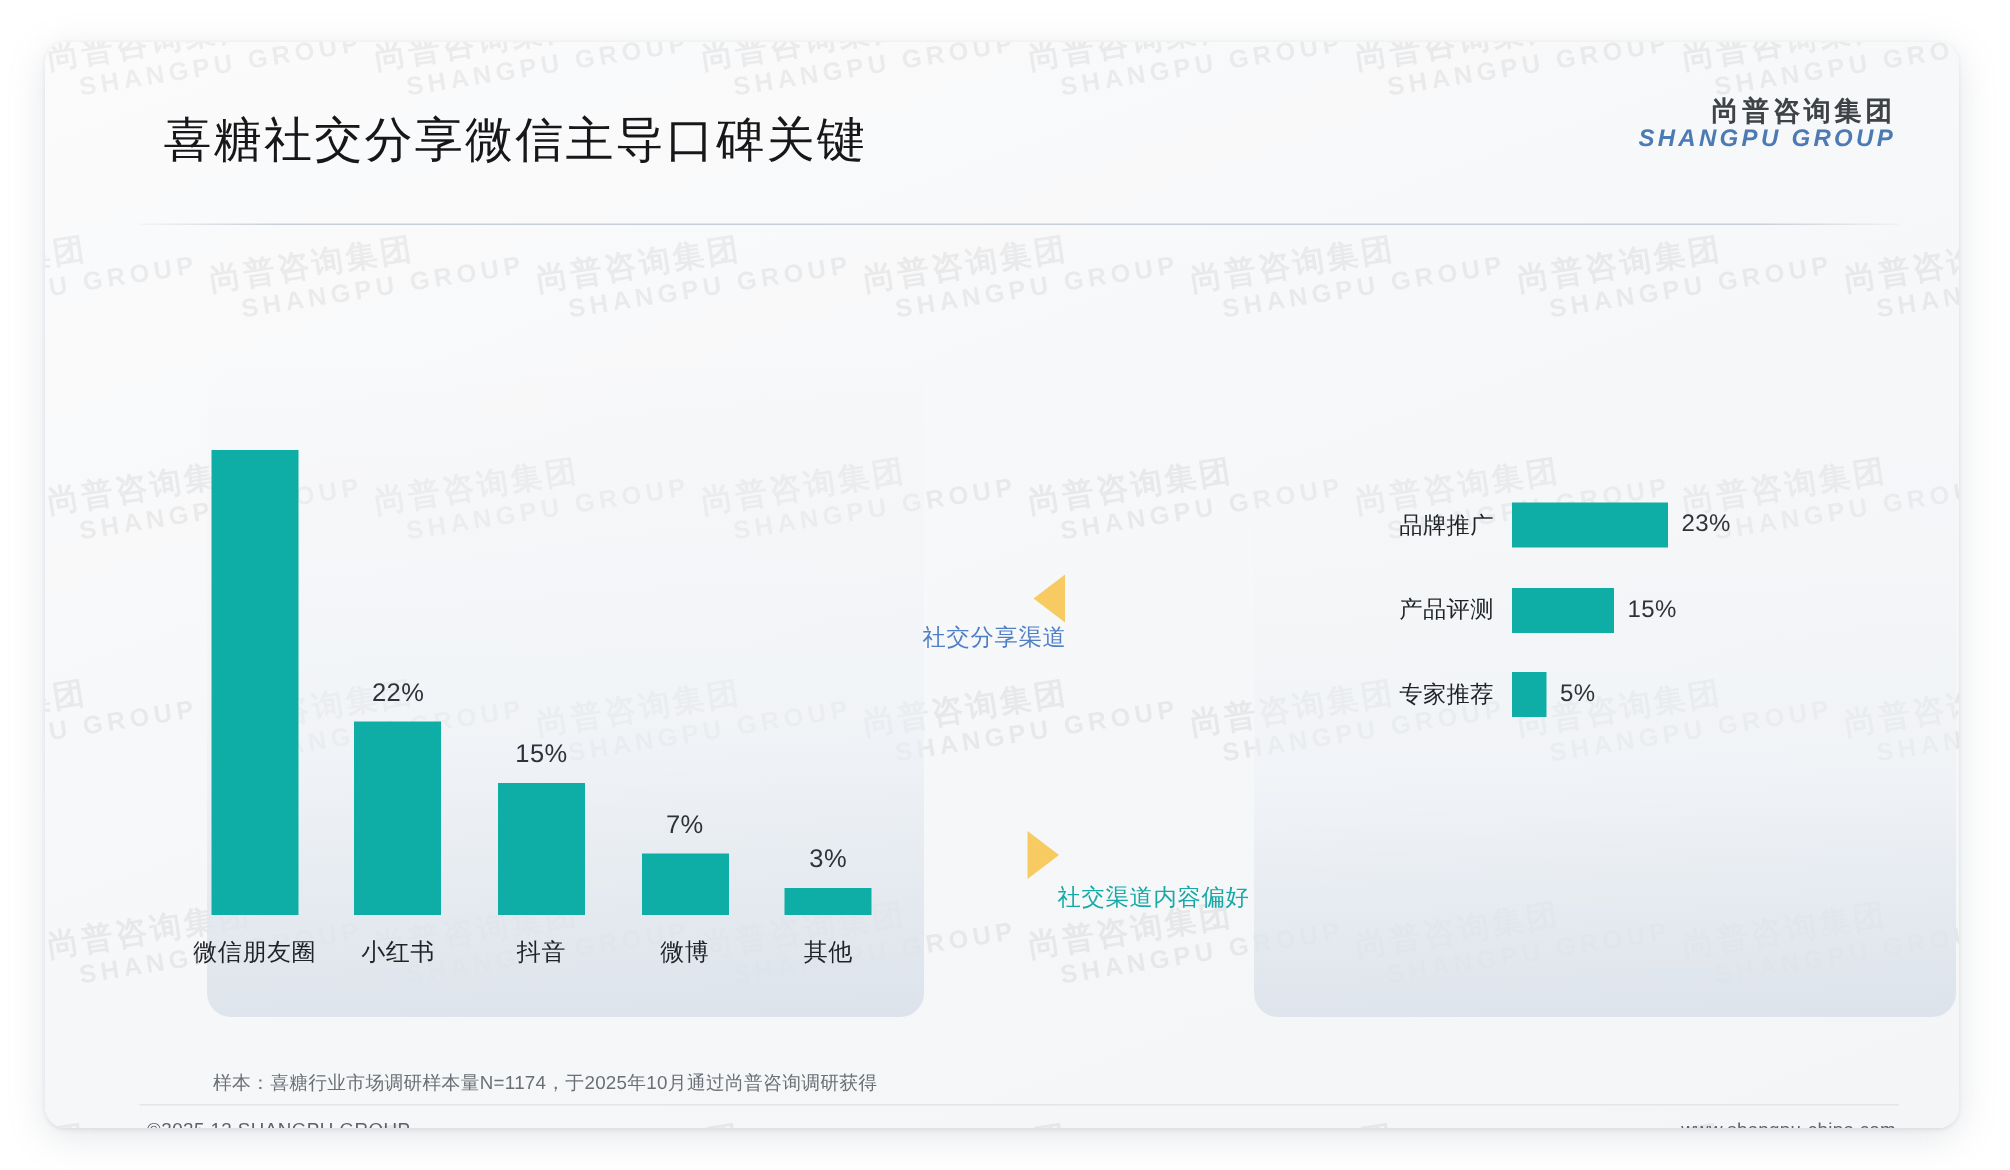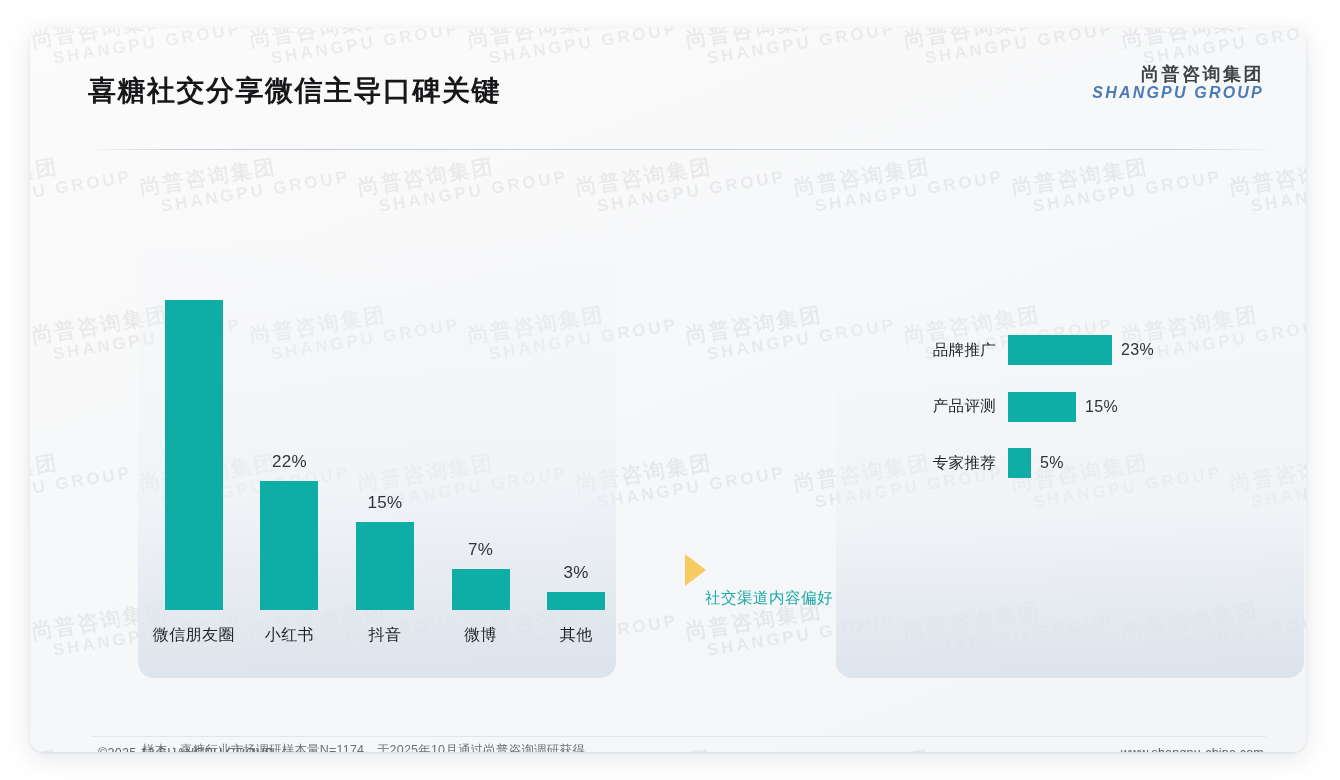--- a/index.html
+++ b/index.html
@@ -60,24 +60,24 @@
   
   .header {
     position: absolute;
     left: 0; top: 0;
     width: 100%;
     height: 92px;
     z-index: 5;
   }
   .page-title {
     position: absolute;
-    left: 58px;
+    left: 79px;
     top: 44px;
-    font-size: 28px;
-    font-weight: 700;
+    font-size: 32px;
+    font-weight: 400;
     color: #17171a;
     letter-spacing: 1.5px;
     white-space: nowrap;
   }
   .logo {
     position: absolute;
     right: 42px;
     top: 36px;
     text-align: right;
     line-height: 1.12;
@@ -123,21 +123,21 @@
     border-radius: 16px;
     background: linear-gradient(178deg, rgba(246,247,249,0.15) 0%, rgba(237,241,246,0.55) 55%, rgba(219,226,234,0.95) 100%);
     z-index: 3;
   }
   #panel-left  { left: 108px; top: 218px; width: 478px; height: 432px; }
   #panel-right { left: 806px; top: 280px; width: 468px; height: 370px; }
 
   
   .vchart {
     position: absolute;
-    left: 116px;
+    left: 92px;
     top: 218px;
     width: 478px;
     height: 432px;
     z-index: 6;
   }
   .vbars {
     position: absolute;
     left: 0;
     bottom: 68px;
     width: 100%;
@@ -261,21 +261,20 @@
   
   .footnote {
     position: absolute;
     left: 112px;
     top: 686px;
     font-size: 12.5px;
     color: #6b7076;
     letter-spacing: 0.2px;
     z-index: 6;
     white-space: nowrap;
-    margin-top: 28px;
   }
   .footer-rule {
     position: absolute;
     left: 63px;
     right: 40px;
     top: 708px;
     height: 1px;
     background: #e2e5e9;
     z-index: 5;
   }
@@ -511,20 +510,24 @@
         <div class="hrow-bar" style="background: rgb(14, 173, 166); width: 68px;"></div>
         <div class="hrow-val">15%</div>
       </div>
       <div class="hrow">
         <div class="hrow-label">专家推荐</div>
         <div class="hrow-bar" style="background: rgb(14, 173, 166); width: 23px;"></div>
         <div class="hrow-val">5%</div>
       </div>
     </div>
 
+  <div class="annot" id="annot-1">
+    <div class="annot-tri tri-left"></div>
+    <div class="annot-text">社交分享渠道</div>
+  </div>
   <div class="annot" id="annot-2">
     <div class="annot-tri tri-right"></div>
     <div class="annot-text">社交渠道内容偏好</div>
   </div>
 
   <div class="footnote">样本：喜糖行业市场调研样本量N=1174，于2025年10月通过尚普咨询调研获得</div>
   <div class="footer-rule"></div>
   <div class="footer-left">©2025.12 SHANGPU GROUP</div>
   <div class="footer-right">www.shangpu-china.com</div>
 

